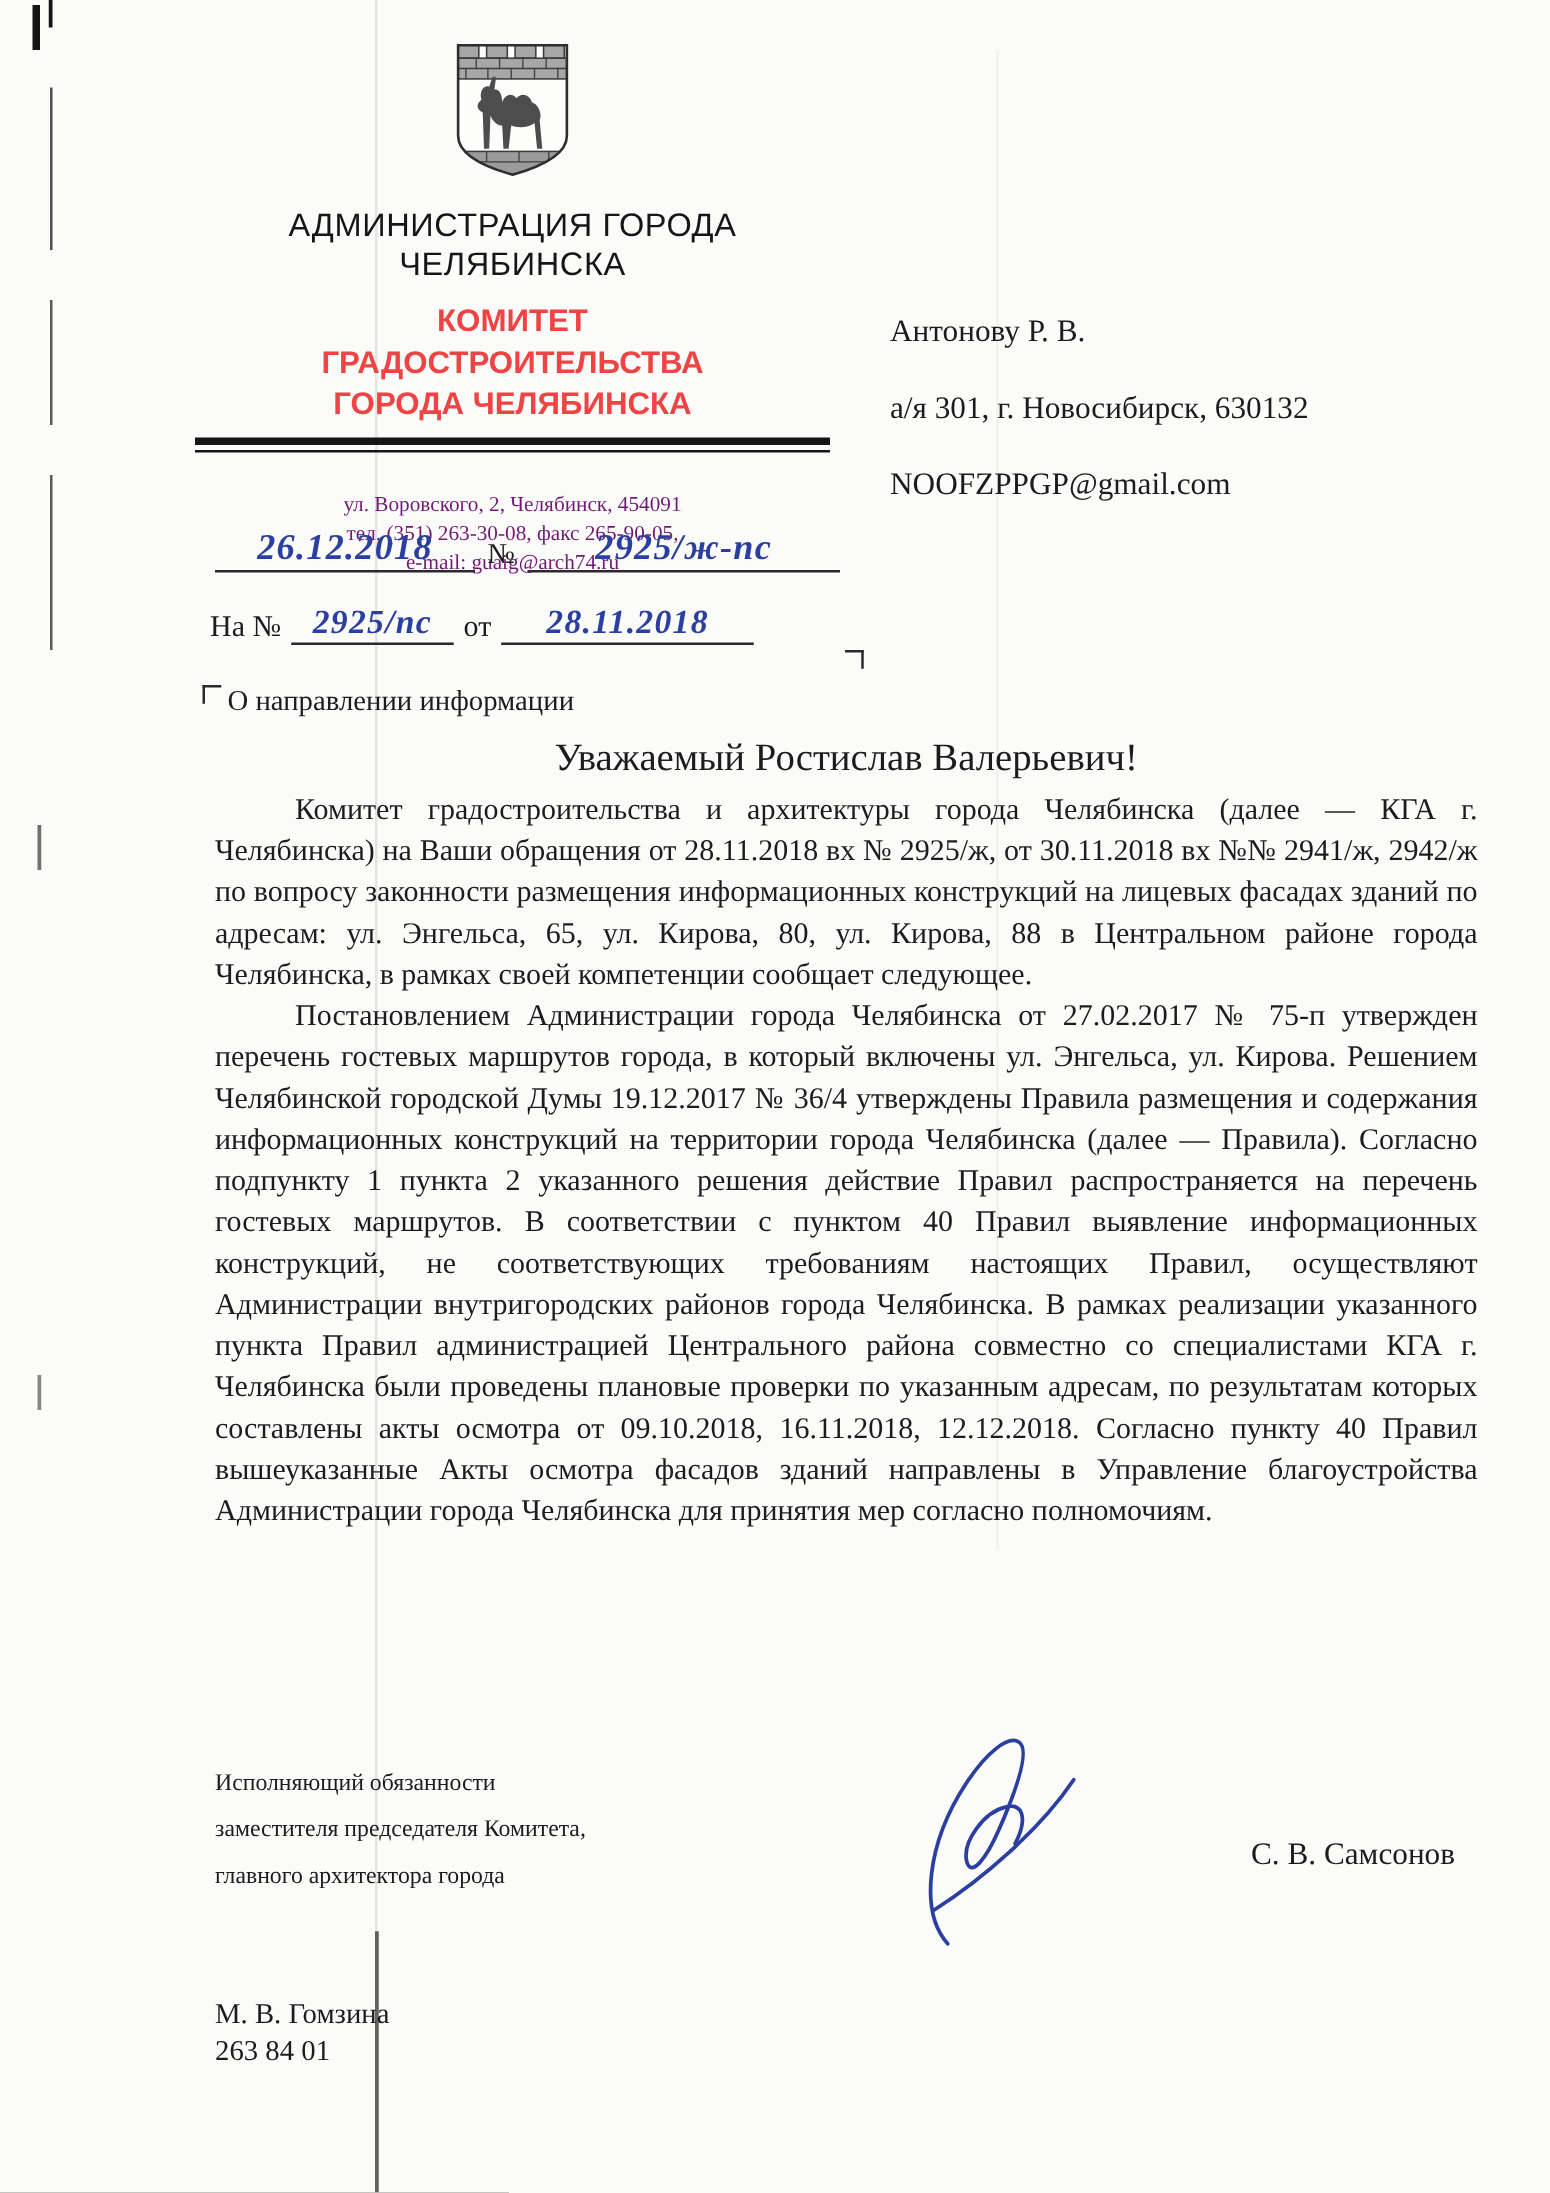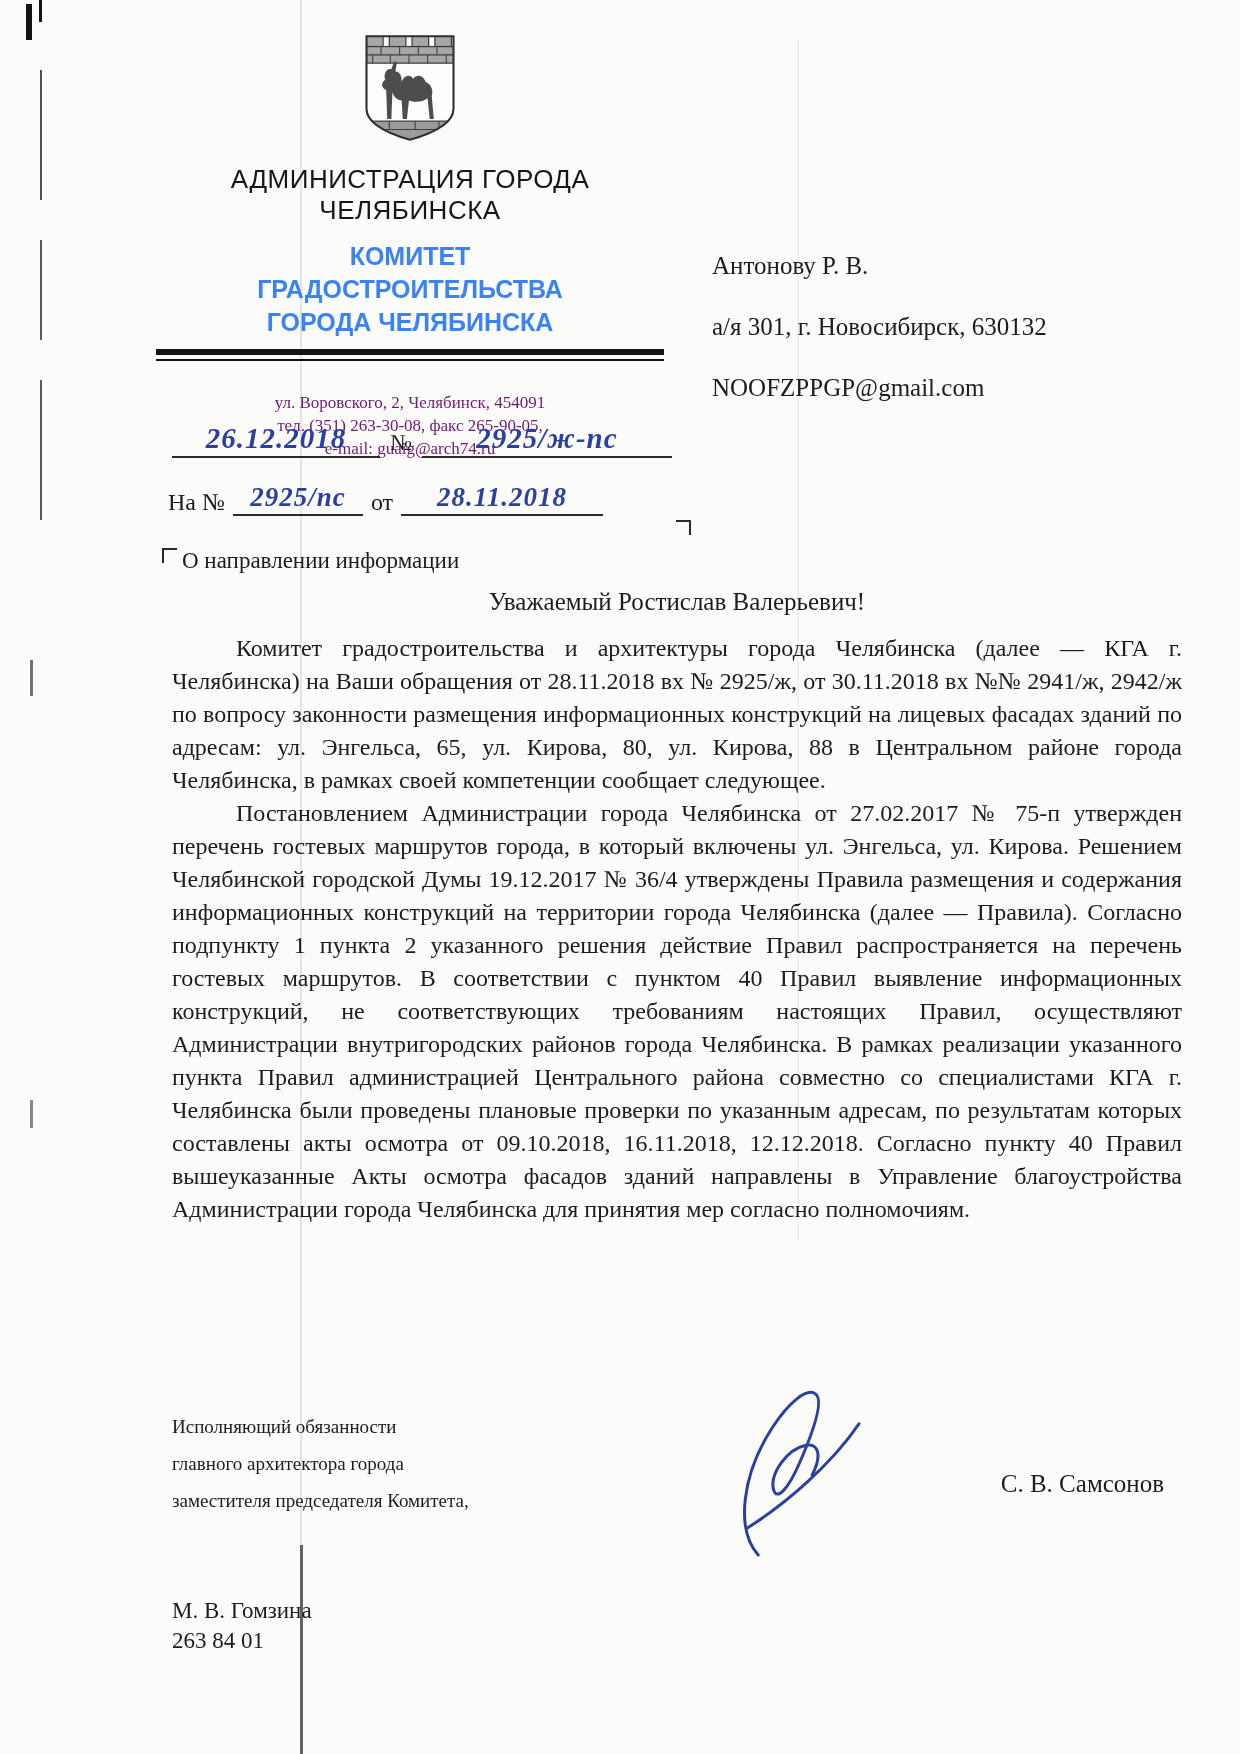--- a/index.html
+++ b/index.html
@@ -9,21 +9,21 @@
     margin:0 auto;
     background:#fbfbf9;
     font-family:"Liberation Serif", serif;
     color:#1c1c1c;
     overflow:hidden;
   }
   
   .lh{position:absolute;left:150px;top:30px;width:520px;text-align:center;}
   .emblem{display:inline-block;}
   .org-top{margin-top:14px;font-family:"Liberation Sans",sans-serif;font-size:26px;letter-spacing:.5px;color:#161616;}
-  .org-bold{margin-top:14px;font-family:"Liberation Sans",sans-serif;font-weight:bold;font-size:25px;line-height:33px;color:#3b82f6;}
+  .org-bold{margin-top:14px;font-family:"Liberation Sans",sans-serif;font-weight:bold;font-size:25px;line-height:33px;color:#ef4444;}
   .rule{margin:10px 6px 0 6px;border-top:6px solid #151515;border-bottom:2px solid #151515;height:4px;}
   .addr{margin-top:30px;font-size:17px;line-height:23px;color:#701a75;}
   
   .hand{
     font-family:"Liberation Serif",serif;font-style:italic;font-weight:600;
     color:#2b3fa0;letter-spacing:1px;white-space:nowrap;
   }
   .seg{display:inline-block;border-bottom:2px solid #2a2a2a;text-align:center;padding:0 6px 1px 6px;}
   .date-row{position:absolute;left:172px;top:422px;display:flex;align-items:flex-end;gap:10px;}
   .date-row .hand{font-size:29px;transform:rotate(-2deg);}
@@ -33,21 +33,21 @@
   .ref-row2{position:absolute;left:228px;top:516px;}
   .ref-row2 .hand{font-size:27px;transform:rotate(-1deg);}
   .corner{position:absolute;width:13px;height:13px;}
   .corner-left{left:162px;top:548px;border-left:2px solid #2a2a2a;border-top:2px solid #2a2a2a;}
   .corner-right{left:676px;top:520px;border-right:2px solid #2a2a2a;border-top:2px solid #2a2a2a;}
   .subject{position:absolute;left:182px;top:548px;font-size:23px;}
   
   .recipient{position:absolute;left:712px;top:252px;font-size:25px;}
   .recipient div{margin-bottom:33px;}
   
-  .salutation{position:absolute;left:172px;top:588px;width:1010px;text-align:center;font-size:25px;}
+  .salutation{position:absolute;left:172px;top:588px;width:1010px;text-align:center;font-size:31px;}
   .body-text{position:absolute;left:172px;top:632px;width:1010px;}
   .body-text p{margin:0;text-align:justify;text-indent:64px;font-size:24px;line-height:33px;}
   
   .signoff{position:absolute;left:172px;top:1408px;width:1010px;height:200px;}
   .signoff-title{font-size:19px;line-height:37px;}
   .signoff-name{position:absolute;right:18px;top:62px;font-size:25px;}
   .sig-svg{position:absolute;left:540px;top:-36px;transform:rotate(-6deg);}
   
   .footer{position:absolute;left:172px;top:1596px;font-size:23px;line-height:30px;}
   
@@ -154,22 +154,22 @@
   <div class="salutation">Уважаемый Ростислав Валерьевич!</div>
 
   <div class="body-text">
     <p>Комитет градостроительства и архитектуры города Челябинска (далее — КГА г. Челябинска) на Ваши обращения от 28.11.2018 вх № 2925/ж, от 30.11.2018 вх №№ 2941/ж, 2942/ж по вопросу законности размещения информационных конструкций на лицевых фасадах зданий по адресам: ул. Энгельса, 65, ул. Кирова, 80, ул. Кирова, 88 в Центральном районе города Челябинска, в рамках своей компетенции сообщает следующее.</p>
     <p>Постановлением Администрации города Челябинска от 27.02.2017 № 75-п утвержден перечень гостевых маршрутов города, в который включены ул. Энгельса, ул. Кирова. Решением Челябинской городской Думы 19.12.2017 № 36/4 утверждены Правила размещения и содержания информационных конструкций на территории города Челябинска (далее — Правила). Согласно подпункту 1 пункта 2 указанного решения действие Правил распространяется на перечень гостевых маршрутов. В соответствии с пунктом 40 Правил выявление информационных конструкций, не соответствующих требованиям настоящих Правил, осуществляют Администрации внутригородских районов города Челябинска. В рамках реализации указанного пункта Правил администрацией Центрального района совместно со специалистами КГА г. Челябинска были проведены плановые проверки по указанным адресам, по результатам которых составлены акты осмотра от 09.10.2018, 16.11.2018, 12.12.2018. Согласно пункту 40 Правил вышеуказанные Акты осмотра фасадов зданий направлены в Управление благоустройства Администрации города Челябинска для принятия мер согласно полномочиям.</p>
   </div>
 
   <div class="signoff">
     <div class="signoff-title">
       <div>Исполняющий обязанности</div>
+      <div>заместителя председателя Комитета,</div>
       <div>главного архитектора города</div>
-      <div>заместителя председателя Комитета,</div>
     </div>
     <span class="sig-svg">
       <svg width="180" height="200" viewBox="0 0 180 200" aria-hidden="true">
         <g fill="none" stroke="#2b3fa0" stroke-width="3" stroke-linecap="round">
           <path d="M38 178 C18 150 30 96 66 52 C84 30 104 16 112 24 C120 32 104 64 88 92 C76 113 62 128 60 114 C58 98 78 76 96 74 C110 72 112 86 100 104"></path>
           <path d="M30 150 C70 130 120 96 152 58"></path>
         </g>
       </svg>
     </span>
     <div class="signoff-name">С. В. Самсонов</div>

